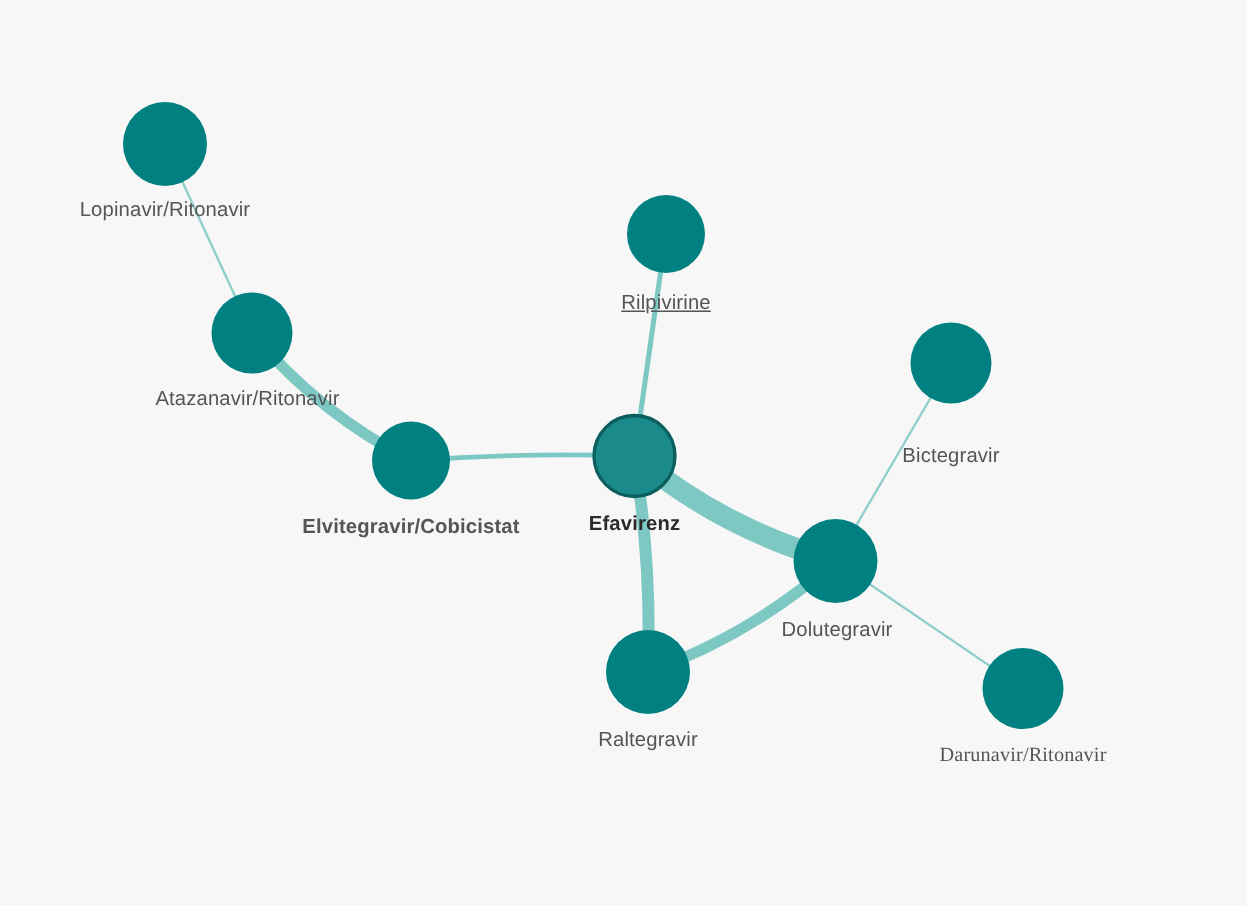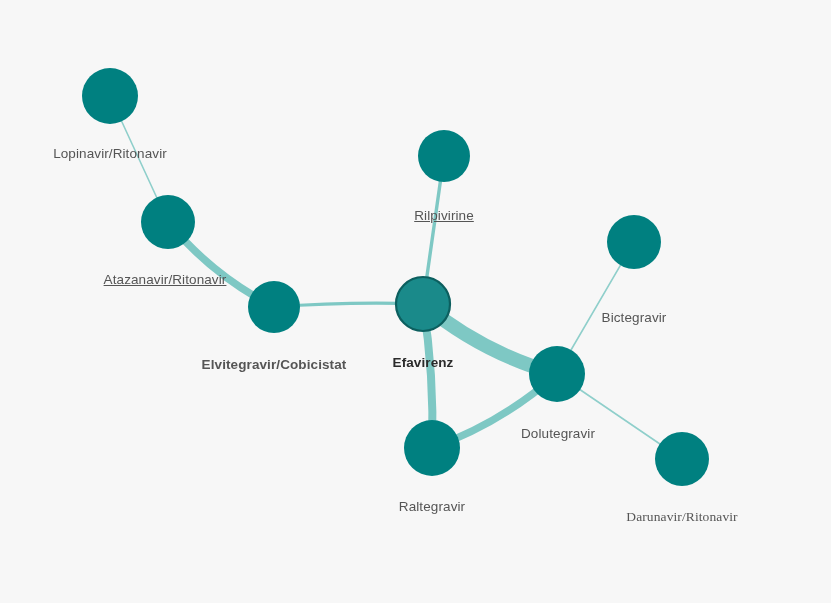--- a/index.html
+++ b/index.html
@@ -28,21 +28,20 @@
     display: block;
   }
   .node-label {
     position: absolute;
     font-family: "Liberation Sans", sans-serif;
     font-size: 13.5px;
     color: #555555;
     white-space: nowrap;
     transform: translate(-50%, 0);
     letter-spacing: 0.1px;
-    margin-top: 14px;
   }
   .node-label.highlight {
     color: #2b2b2b;
     font-weight: bold;
   }
 </style>
 </head>
 <body>
 
 <div id="graph-canvas">
@@ -65,21 +64,21 @@
         <circle cx="423" cy="304" r="27" fill="#1a8a8a" stroke="#0c5f5f" stroke-width="2.2"></circle>
         <circle cx="444" cy="156" r="26" fill="#008080"></circle>
         <circle cx="634" cy="242" r="27" fill="#008080"></circle>
         <circle cx="557" cy="374" r="28" fill="#008080"></circle>
         <circle cx="432" cy="448" r="28" fill="#008080"></circle>
         <circle cx="682" cy="459" r="27" fill="#008080"></circle>
       </g>
   </svg>
   <div id="labels-layer">
       <div class="node-label" style="left: 110px; top: 132px;">Lopinavir/Ritonavir</div>
-      <div class="node-label" style="left: 165px; top: 258px; text-decoration: underline;">Atazanavir/Ritonavir</div>
+      <div class="node-label" style="left: 165px; top: 258px;">Atazanavir/Ritonavir</div>
       <div class="node-label" style="left: 274px; top: 343px; font-weight: bold;">Elvitegravir/Cobicistat</div>
       <div class="node-label highlight" style="left: 423px; top: 341px; text-align: center;">Efavirenz</div>
       <div class="node-label" style="left: 444px; top: 194px; text-decoration: underline;">Rilpivirine</div>
       <div class="node-label" style="left: 634px; top: 296px; text-align: center;">Bictegravir</div>
       <div class="node-label" style="left: 558px; top: 412px;">Dolutegravir</div>
       <div class="node-label" style="left: 432px; top: 485px;">Raltegravir</div>
       <div class="node-label" style="left: 682px; top: 495px; font-family: Liberation Serif, serif;">Darunavir/Ritonavir</div>
     </div>
 </div>
 

